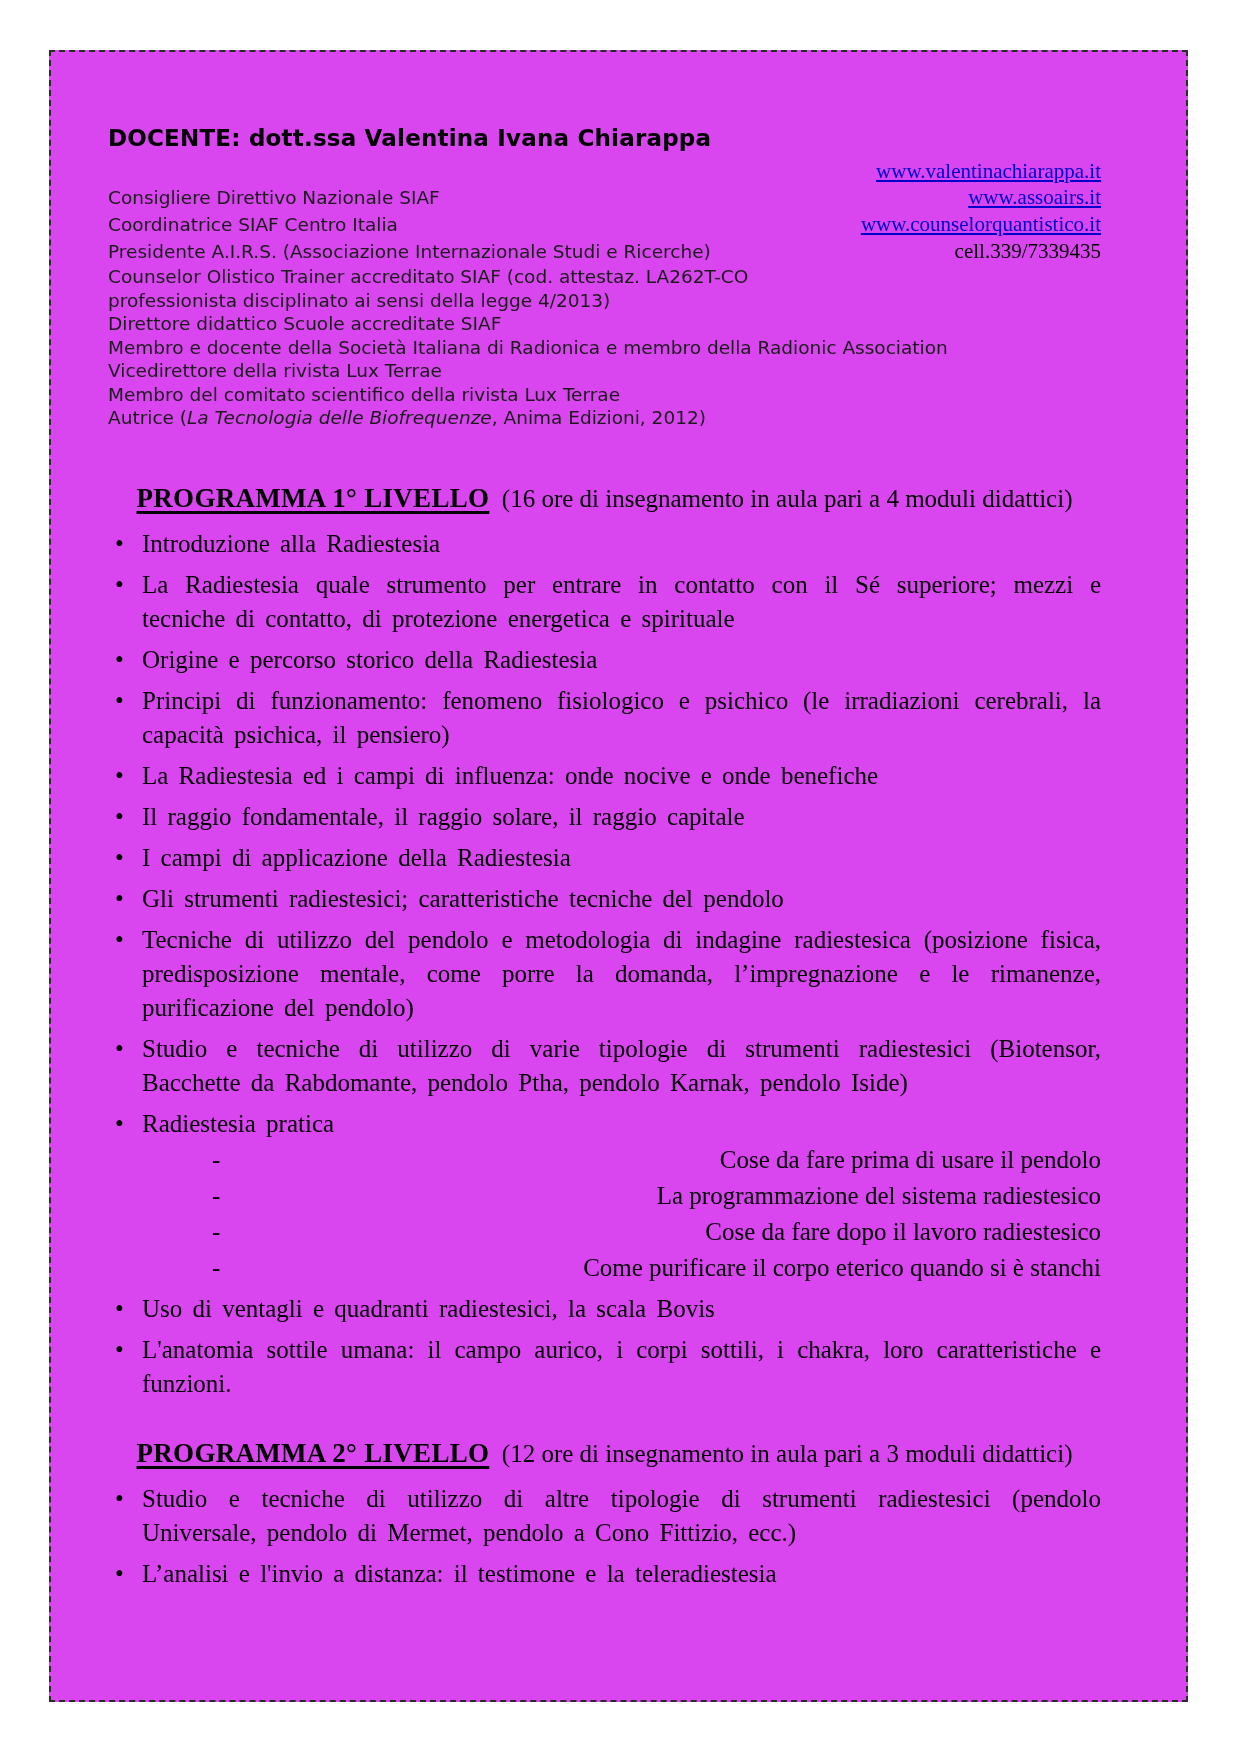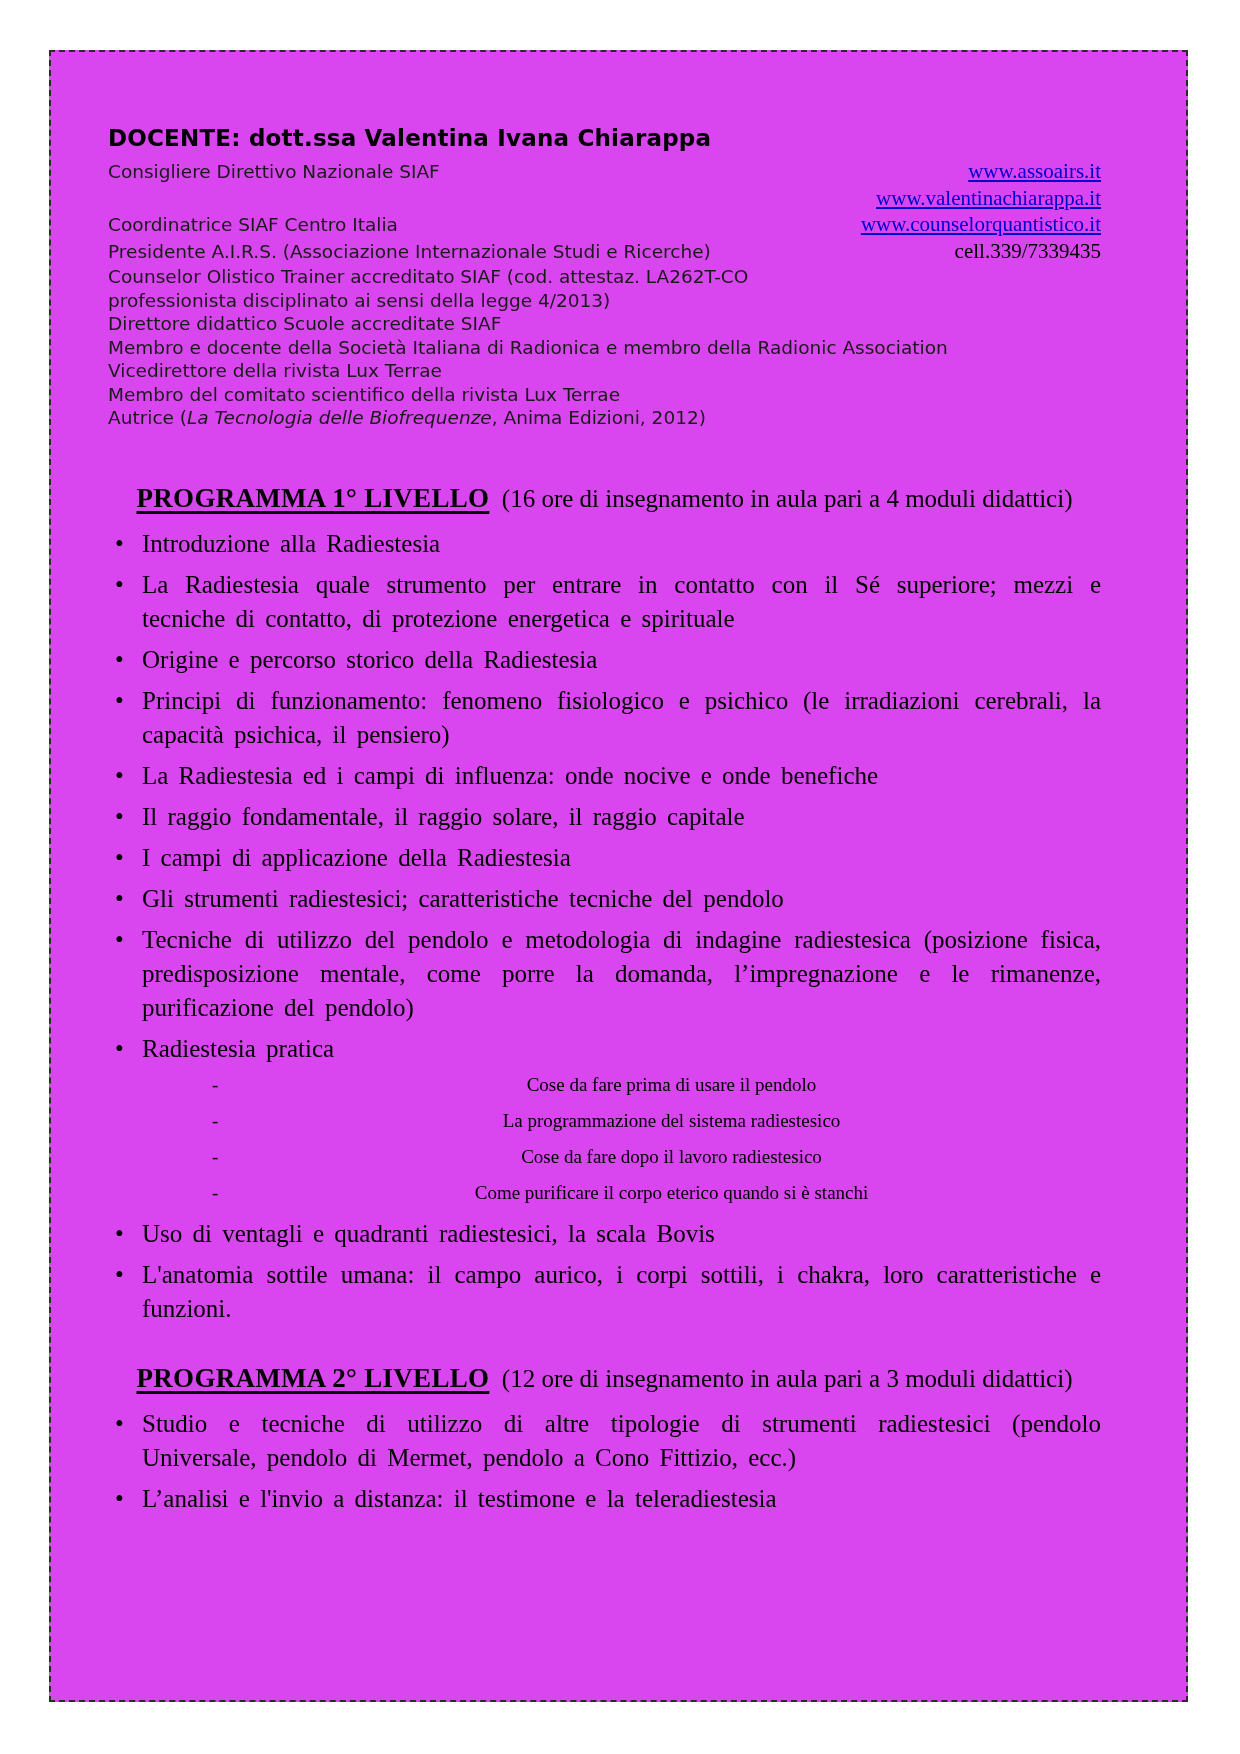--- a/index.html
+++ b/index.html
@@ -109,48 +109,48 @@
     font-size: 25px;
   }
   ul.sub {
     list-style: none;
     margin: 2px 0 0 66px;
     padding: 0;
   }
   ul.sub > li {
     position: relative;
     padding-left: 34px;
-    font-size: 19px;
+    font-size: 25px;
     line-height: 34px;
-    text-align: center;
+    text-align: right;
     word-spacing: normal;
     margin-top: 2px;
   }
   ul.sub > li::before {
     content: "-";
     position: absolute;
     left: 4px;
     top: 0;
   }
 </style>
 </head>
 <body>
 
 <div class="sheet">
   <div class="content">
 
     <h1 class="docente-title">DOCENTE: dott.ssa Valentina Ivana Chiarappa</h1>
 
     <div class="head-row">
+      <span class="cred-sans"></span>
+      <a class="head-link">www.valentinachiarappa.it</a>
+    </div>
+    <div class="head-row">
       <span class="cred-sans">Consigliere Direttivo Nazionale SIAF</span>
       <a class="head-link">www.assoairs.it</a>
-    </div>
-    <div class="head-row">
-      <span class="cred-sans"></span>
-      <a class="head-link">www.valentinachiarappa.it</a>
     </div>
     <div class="head-row">
       <span class="cred-sans">Coordinatrice SIAF Centro Italia</span>
       <a class="head-link">www.counselorquantistico.it</a>
     </div>
     <div class="head-row">
       <span class="cred-sans">Presidente A.I.R.S. (Associazione Internazionale Studi e Ricerche)</span>
       <span class="head-cell">cell.339/7339435</span>
     </div>
 
@@ -169,20 +169,21 @@
     <ul class="bullets">
       <li>Introduzione alla Radiestesia</li>
       <li>La Radiestesia quale strumento per entrare in contatto con il Sé superiore; mezzi e tecniche di contatto, di protezione energetica e spirituale</li>
       <li>Origine e percorso storico della Radiestesia</li>
       <li>Principi di funzionamento: fenomeno fisiologico e psichico (le irradiazioni cerebrali, la capacità psichica, il pensiero)</li>
       <li>La Radiestesia ed i campi di influenza: onde nocive e onde benefiche</li>
       <li>Il raggio fondamentale, il raggio solare, il raggio capitale</li>
       <li>I campi di applicazione della Radiestesia</li>
       <li>Gli strumenti radiestesici; caratteristiche tecniche del pendolo</li>
       <li>Tecniche di utilizzo del pendolo e metodologia di indagine radiestesica (posizione fisica, predisposizione mentale, come porre la domanda, l’impregnazione e le rimanenze, purificazione del pendolo)</li>
+      <li>Studio e tecniche di utilizzo di varie tipologie di strumenti radiestesici (Biotensor, Bacchette da Rabdomante, pendolo Ptha, pendolo Karnak, pendolo Iside)</li>
       <li>
         <span>Radiestesia pratica</span>
         <ul class="sub">
           <li>Cose da fare prima di usare il pendolo</li>
           <li>La programmazione del sistema radiestesico</li>
           <li>Cose da fare dopo il lavoro radiestesico</li>
           <li>Come purificare il corpo eterico quando si è stanchi</li>
         </ul>
       </li>
       <li>Uso di ventagli e quadranti radiestesici, la scala Bovis</li>

